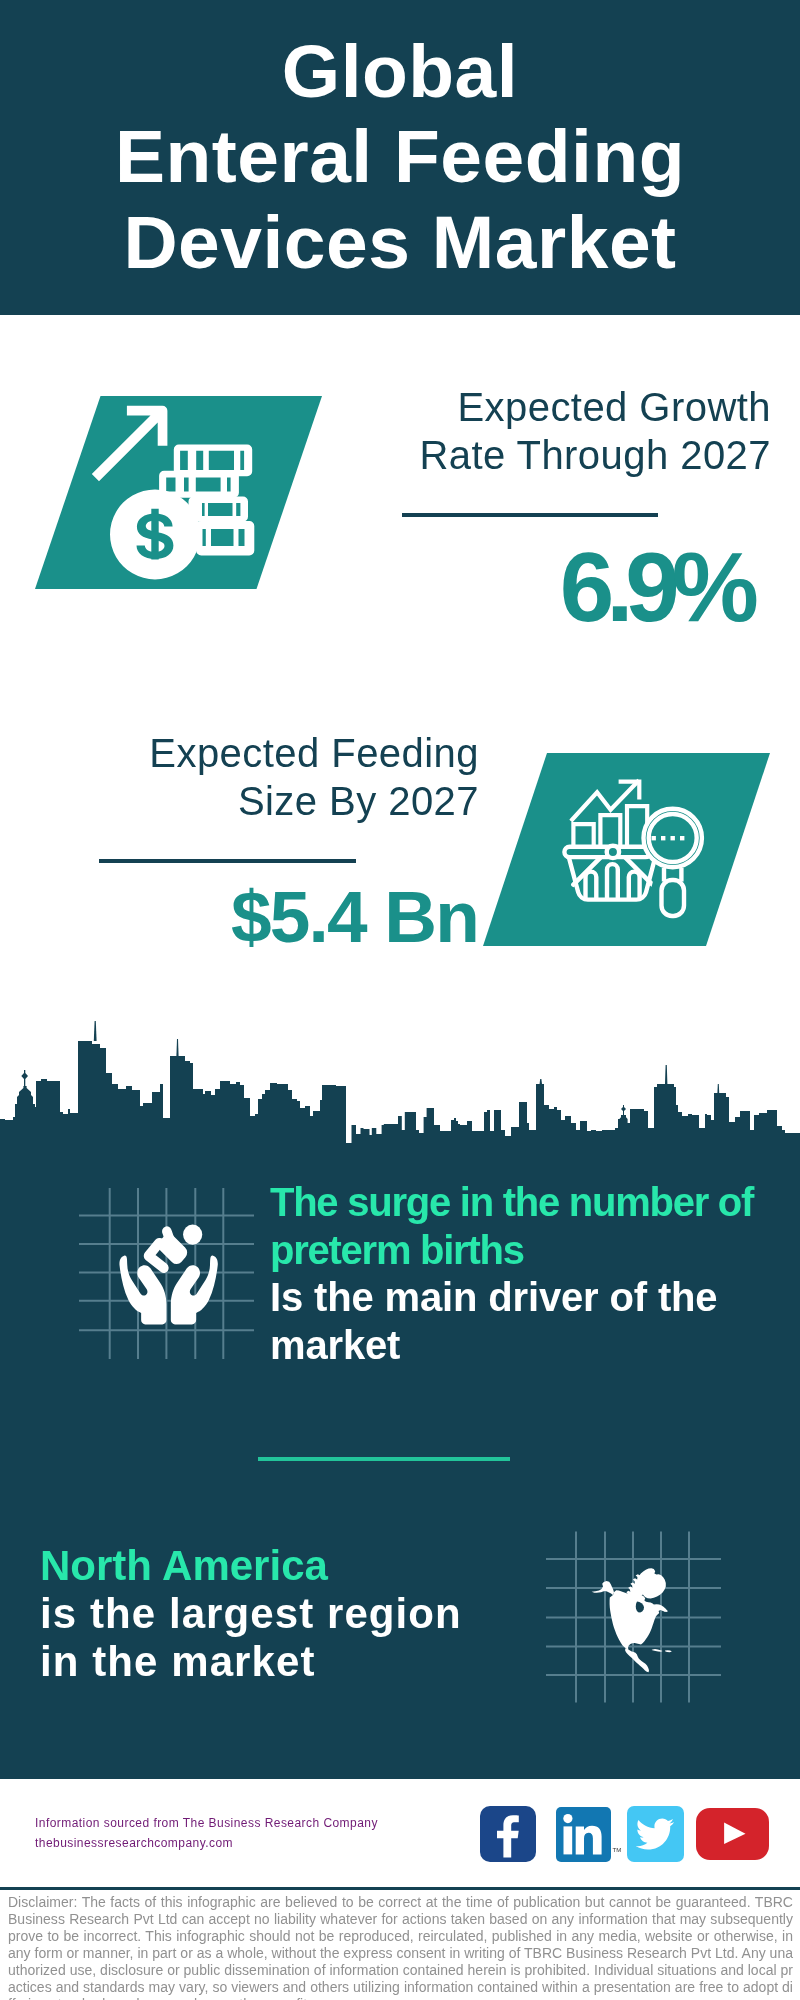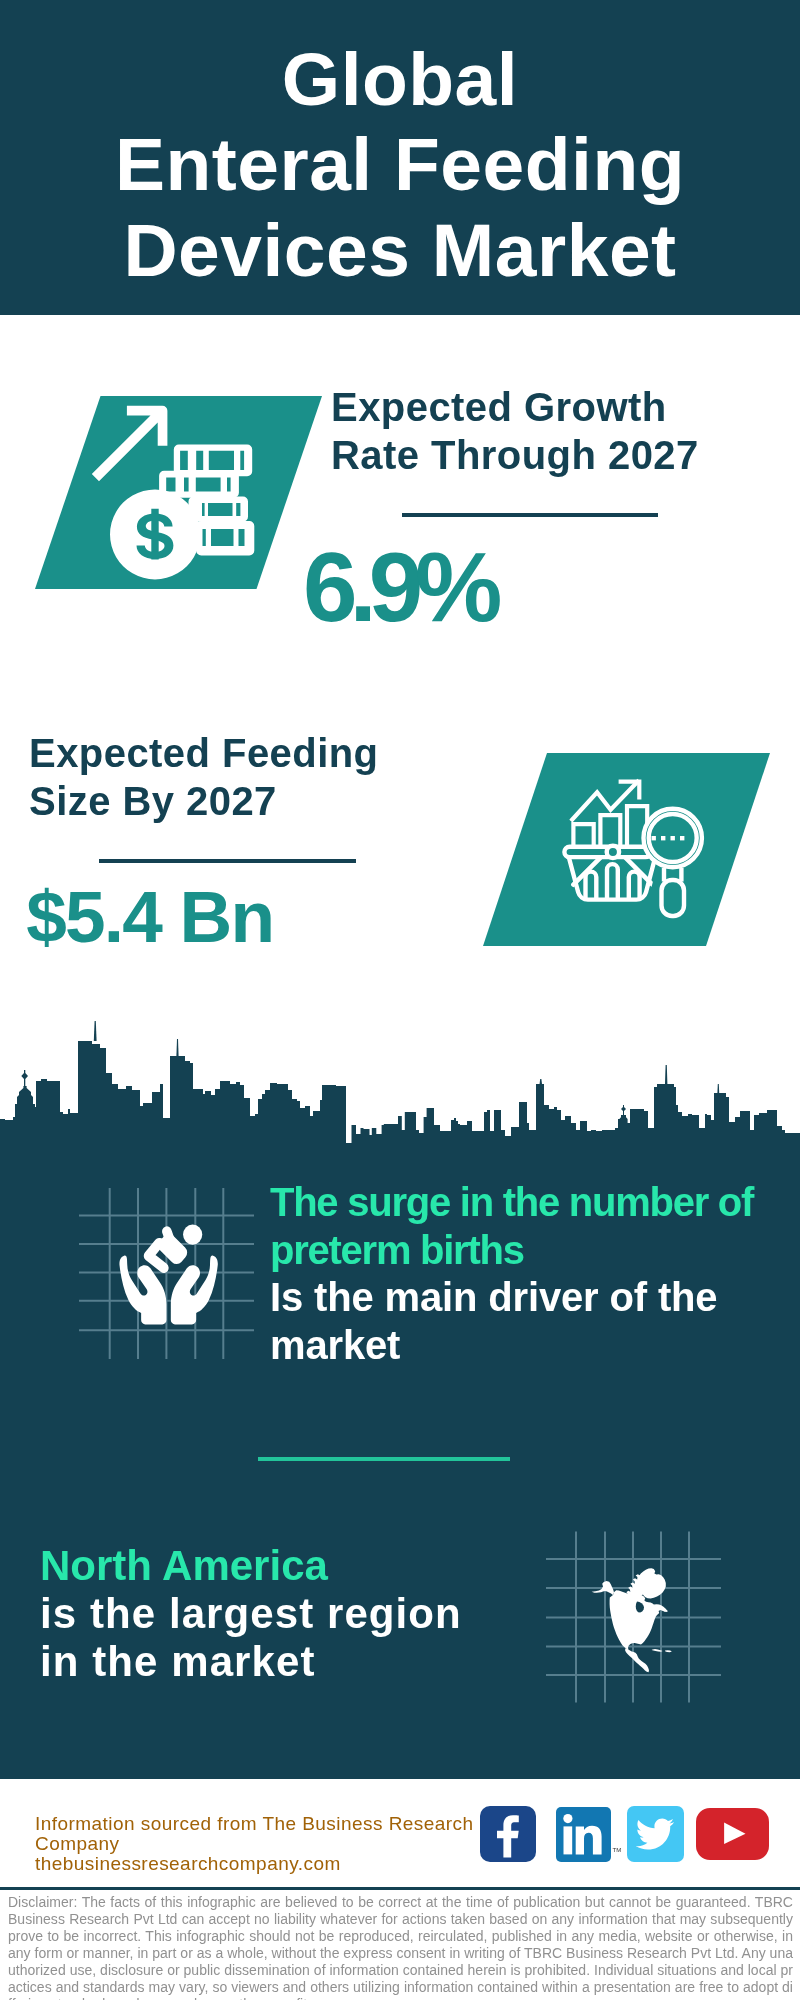--- a/index.html
+++ b/index.html
@@ -4,44 +4,44 @@
 <style>
   *{box-sizing:border-box;margin:0;padding:0}
   html,body{width:800px;height:2000px}
   body{font-family:"Liberation Sans",sans-serif;background:#fff;position:relative;overflow:hidden;-webkit-font-smoothing:antialiased}
   .page{position:relative;width:800px;height:2000px;overflow:hidden}
   .abs{position:absolute}
 
   
   .header{left:0;top:0;width:800px;height:315px;background:#144152}
   .header-title{position:absolute;left:0;top:0;width:800px;text-align:center;color:#fff;
-     font-size:75px;font-weight:bold;line-height:85.3px;padding-top:37px;letter-spacing:0.5px}
+     font-size:75px;font-weight:bold;line-height:85.3px;padding-top:29px;letter-spacing:0.5px}
 
   
   .para{position:absolute;background:#1a908a}
   .para1{left:35px;top:396px;width:287px;height:193px;
      clip-path:polygon(65.5px 0, 287px 0, 221.5px 193px, 0 193px)}
   .para2{left:483px;top:753px;width:287px;height:193px;
      clip-path:polygon(64px 0, 287px 0, 223px 193px, 0 193px)}
 
   
-  .stat-label{color:#144152;font-size:40px;font-weight:bold;line-height:48px;text-align:left;letter-spacing:0.45px}
+  .stat-label{color:#144152;font-size:40px;font-weight:normal;line-height:48px;text-align:right;letter-spacing:0.45px}
   .stat-rule{background:#144152;height:4px}
-  .stat-value{color:#1a908a;font-weight:bold;text-align:left;line-height:1}
+  .stat-value{color:#1a908a;font-weight:bold;text-align:right;line-height:1}
 
   
   .darkbody{left:0;top:1145px;width:800px;height:634px;background:#144152}
   
   .insight-text{position:absolute;font-size:40px;line-height:47.6px}
   .insight-text .hl{color:#28e7ab;font-weight:bold;letter-spacing:-1.25px}
   .insight-text .rest{color:#ffffff;font-weight:bold;letter-spacing:-0.15px}
   #i2 .rest{letter-spacing:1.08px}
   #i2 .hl{letter-spacing:0.0px}
   .midrule{position:absolute;background:#22c49a;height:4px}
-  .src-text{color:#a16207;font-size:19px;line-height:19.9px}
+  .src-text{color:#701a75;font-size:12px;line-height:19.9px}
   .disc{color:#919191;font-size:14px;line-height:17px;text-align:justify;word-break:break-all;letter-spacing:0.01px}
   .divline{background:#144152;height:3px}
 </style>
 </head>
 <body>
 
 <div class="page">
 
   <div class="abs header">
     <div class="header-title">

